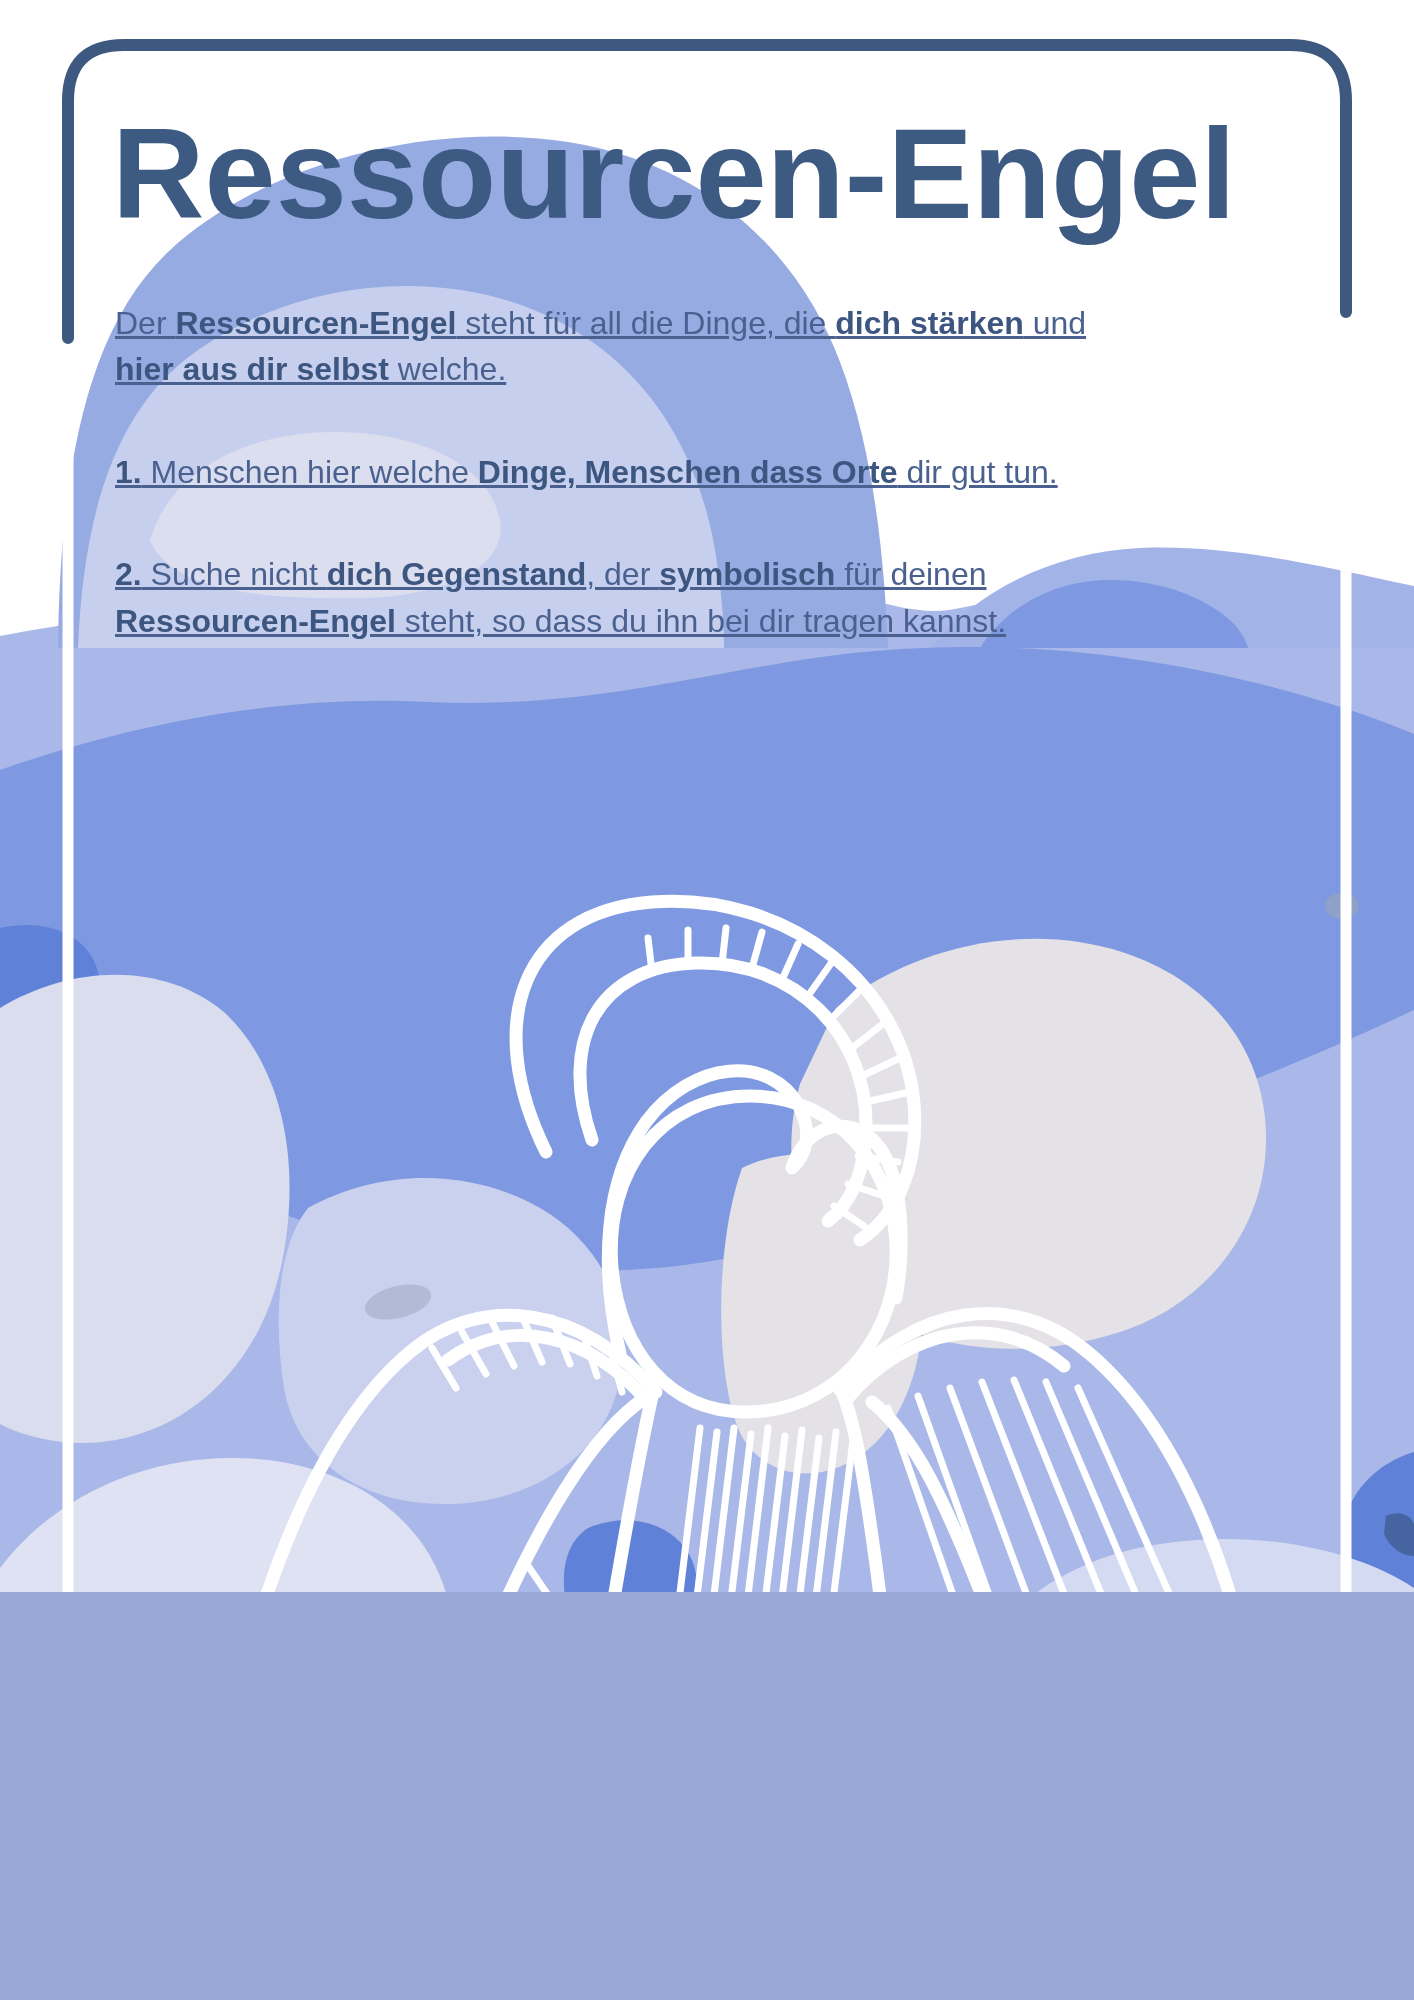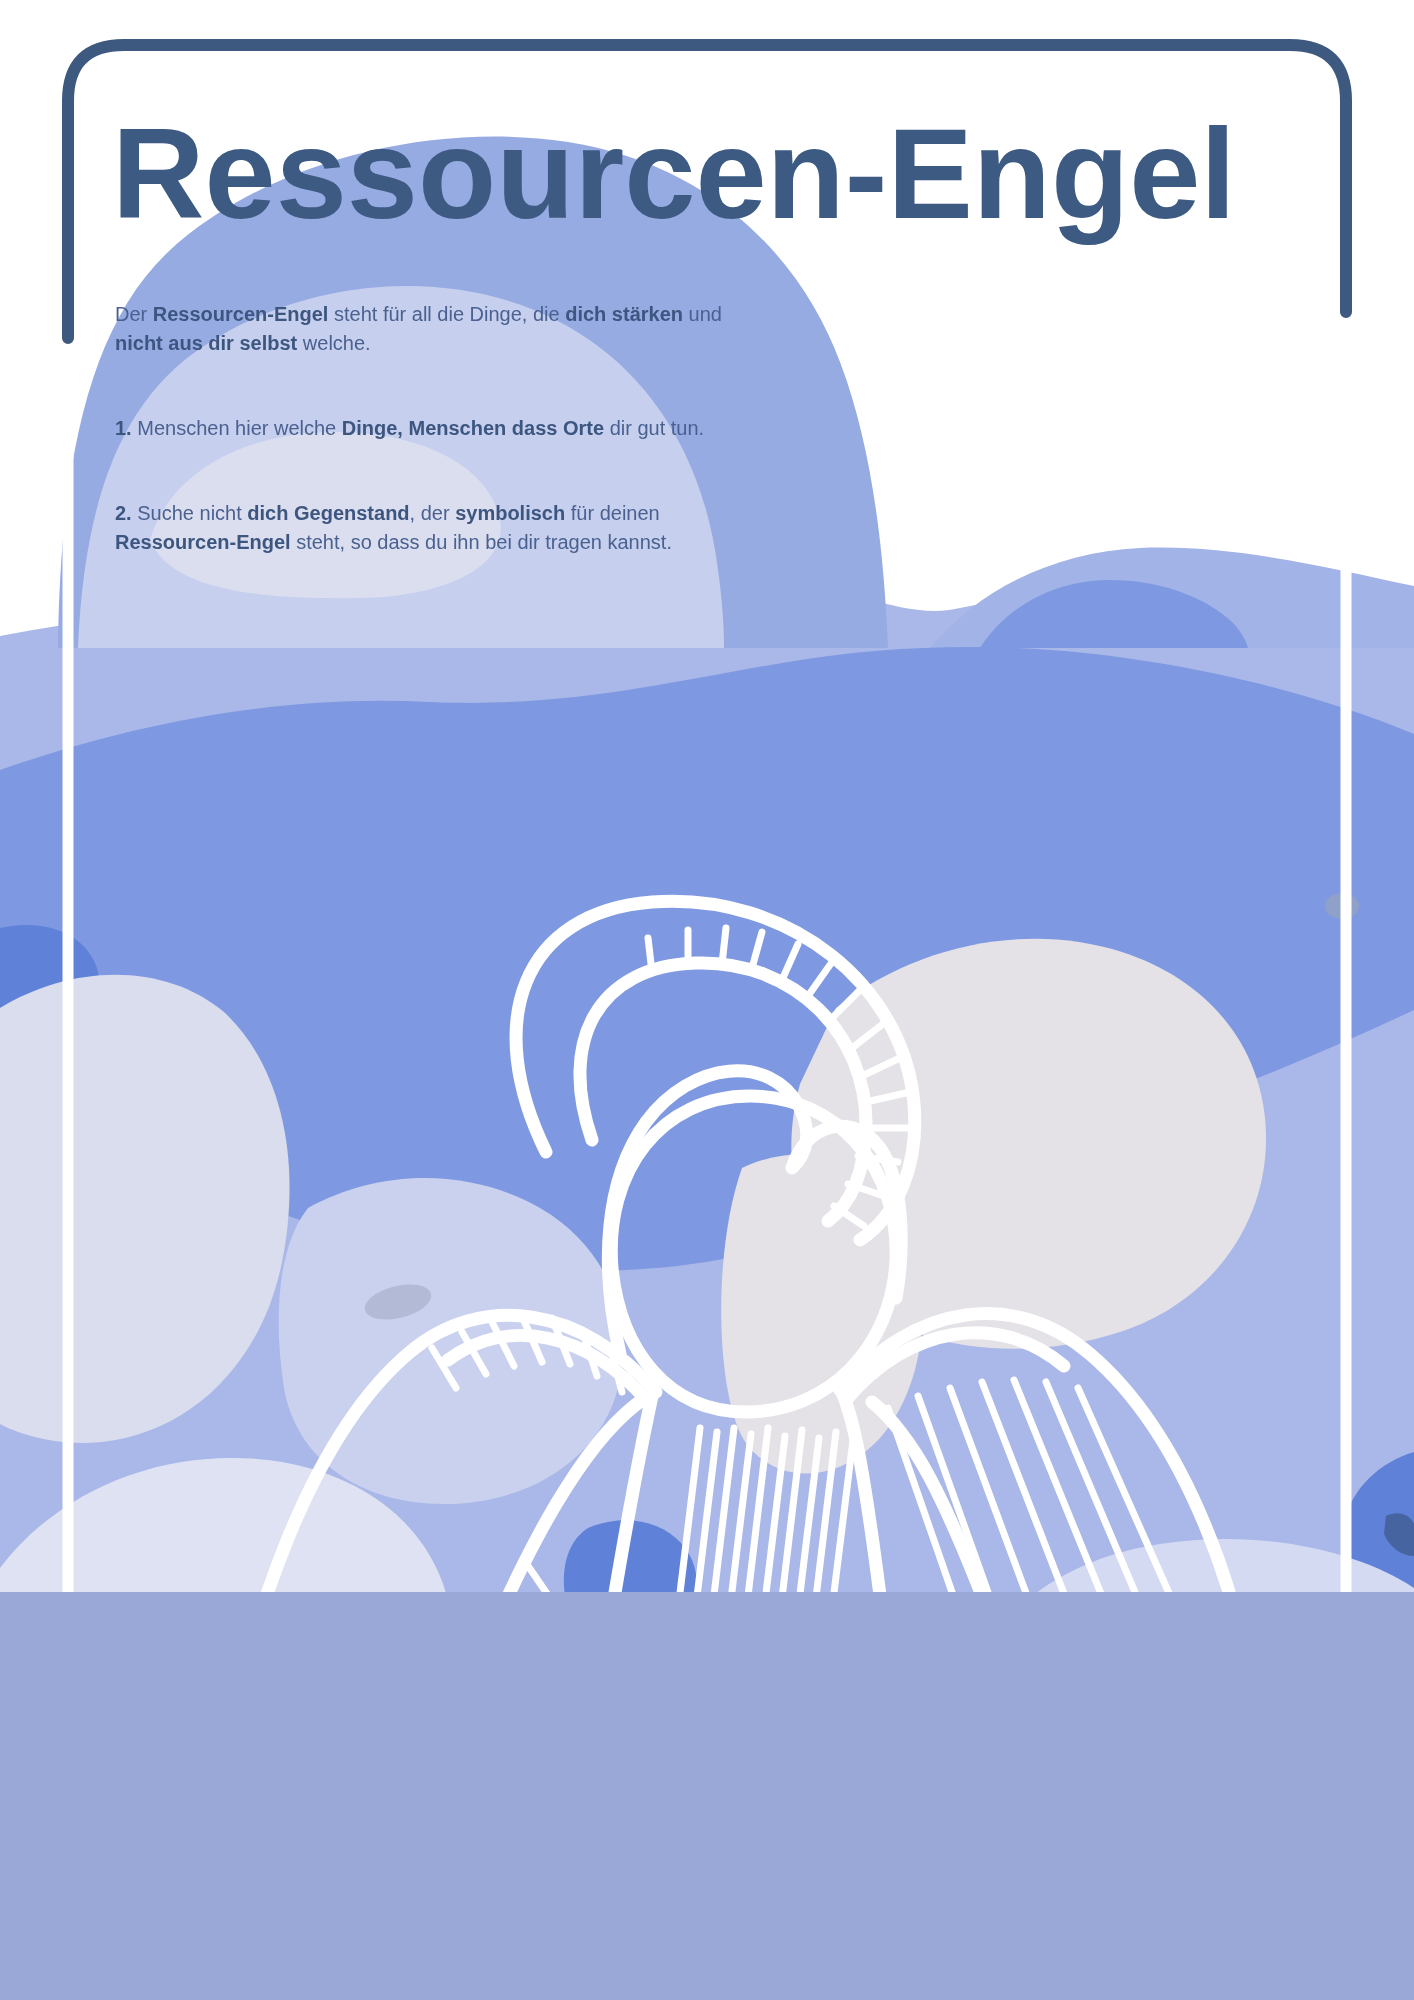--- a/index.html
+++ b/index.html
@@ -8,21 +8,21 @@
     font-family:"Liberation Sans",sans-serif;margin:0 auto;
   }
   .bg-svg{position:absolute;inset:0;z-index:0;display:block;}
   .title{
     position:absolute;left:112px;top:104px;width:1200px;z-index:2;margin:0;
     font-size:128px;line-height:1.1;font-weight:700;letter-spacing:0px;
     color:#3d5a82;white-space:nowrap;
   }
   .content{
     position:absolute;left:115px;top:300px;width:1150px;z-index:2;
-    font-size:20px;line-height:1.45;color:#4a6190;font-weight:400;
+    font-size:32px;line-height:1.45;color:#4a6190;font-weight:400;text-decoration:underline;
   }
   .content p{margin:0 0 56px 0;}
   .content .b{font-weight:700;color:#3c5680;}
 </style>
 </head>
 <body>
 
 <div class="page">
 
   <svg class="bg-svg" viewBox="0 0 1414 2000" width="1414" height="2000" aria-hidden="true">
@@ -102,18 +102,18 @@
 
     <g fill="none">
       <rect x="68" y="45" width="1278" height="1877" rx="56" stroke="#ffffff" stroke-width="11"></rect>
       <path d="M68,338 L68,101 Q68,45 124,45 L1290,45 Q1346,45 1346,101 L1346,312" stroke="#3e597f" stroke-width="12" stroke-linecap="round"></path>
     </g>
   </svg>
 
   <h1 class="title">Ressourcen-Engel</h1>
 
   <div class="content">
-    <p><span>Der </span><span class="b">Ressourcen-Engel</span><span> steht für all die Dinge, die </span><span class="b">dich stärken</span><span> und</span><br><span class="b">nicht aus dir selbst</span><span> welche.</span></p>
+    <p><span>Der </span><span class="b">Ressourcen-Engel</span><span> steht für all die Dinge, die </span><span class="b">dich stärken</span><span> und</span><br><span class="b">hier aus dir selbst</span><span> welche.</span></p>
     <p><span class="b">1.</span><span> Menschen hier welche </span><span class="b">Dinge, Menschen dass Orte</span><span> dir gut tun.</span></p>
     <p><span class="b">2.</span><span> Suche nicht </span><span class="b">dich Gegenstand</span><span>, der </span><span class="b">symbolisch</span><span> für deinen</span><br><span class="b">Ressourcen-Engel</span><span> steht, so dass du ihn bei dir tragen kannst.</span></p>
   </div>
 
 </div>
 
 </body></html>

